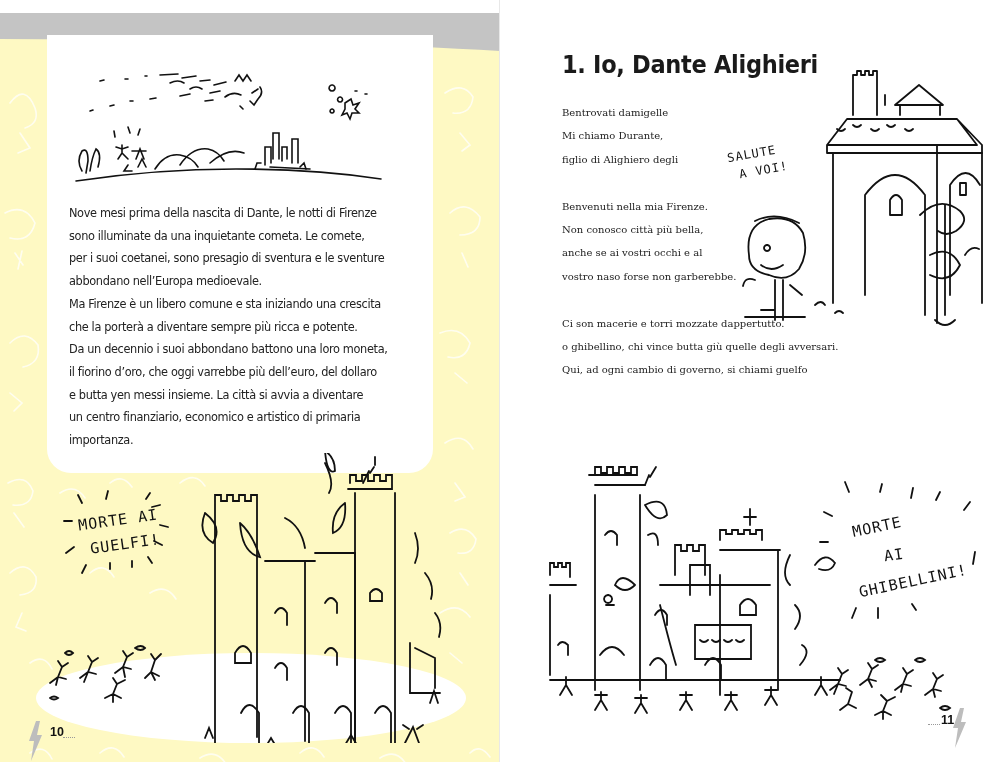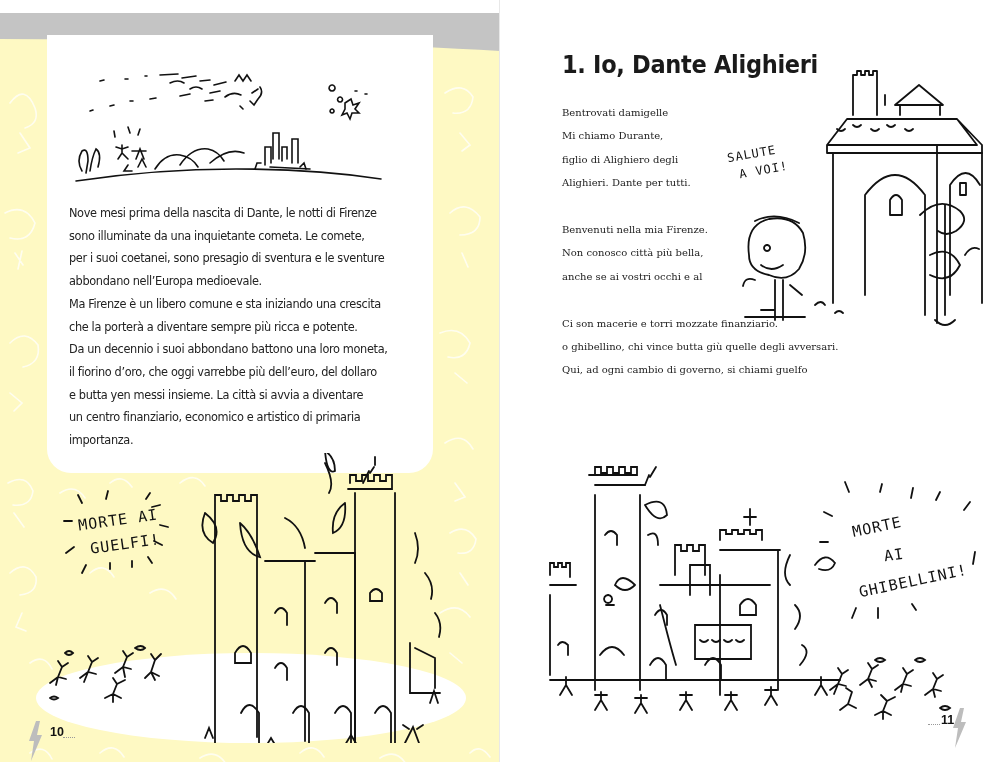--- a/index.html
+++ b/index.html
@@ -188,27 +188,27 @@
 
   <div class="gutter"></div>
 
   <div class="page-right">
     <h1 class="chapter-title">1. Io, Dante Alighieri</h1>
 
     <div class="right-body">
       <p>Bentrovati damigelle</p>
       <p>Mi chiamo Durante,</p>
       <p>figlio di Alighiero degli</p>
-      <p>Alighieri. Dante per tutti.</p>
       <div class="gap"></div>
       <p>Benvenuti nella mia Firenze.</p>
       <p>Non conosco città più bella,</p>
       <p>anche se ai vostri occhi e al</p>
+      <p>vostro naso forse non garberebbe.</p>
       <div class="gap"></div>
-      <p>Ci son macerie e torri mozzate finanziario.</p>
+      <p>Ci son macerie e torri mozzate dappertutto.</p>
       <p>o ghibellino, chi vince butta giù quelle degli avversari.</p>
       <p>Qui, ad ogni cambio di governo, si chiami guelfo</p>
     </div>
 
     <div class="palace-illus">
       <svg style="position:absolute;left:0;top:0;width:265px;height:280px" viewBox="0 0 265 280">
         <g fill="none" stroke="#111" stroke-width="1.8" stroke-linecap="round" stroke-linejoin="round">
           <path d="M128 60 l0 -40 l4 0 l0 -4 l4 0 l0 4 l4 0 l0 -4 l4 0 l0 4 l4 0 l0 -4 l4 0 l0 44"></path>
           <path d="M160 50 l0 -10 M170 50 l24 -20 l24 20 l-48 0 M175 50 l0 10 M215 50 l0 10"></path>
           <path d="M102 90 l20 -26 l110 0 l20 26 z M102 90 l0 8 l110 0 M212 90 l0 8 l45 0 l0 -8 M232 64 l25 26"></path>

